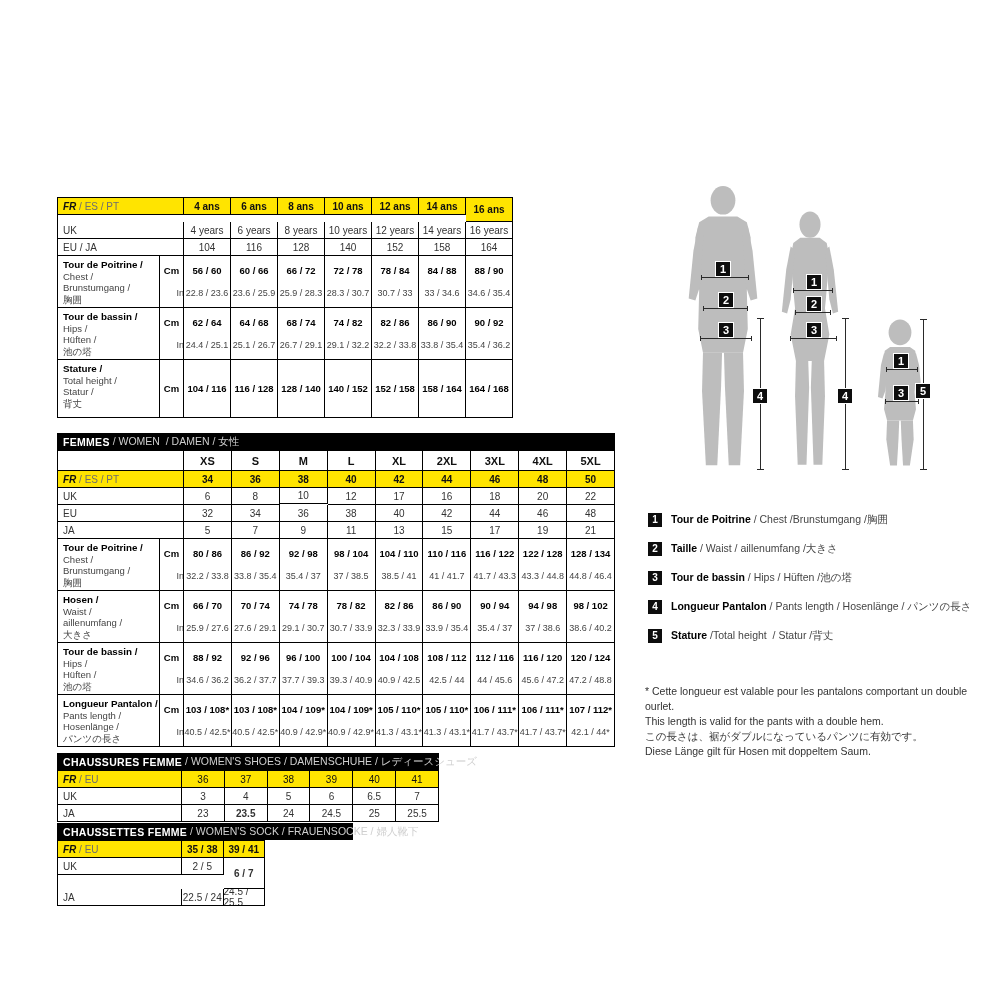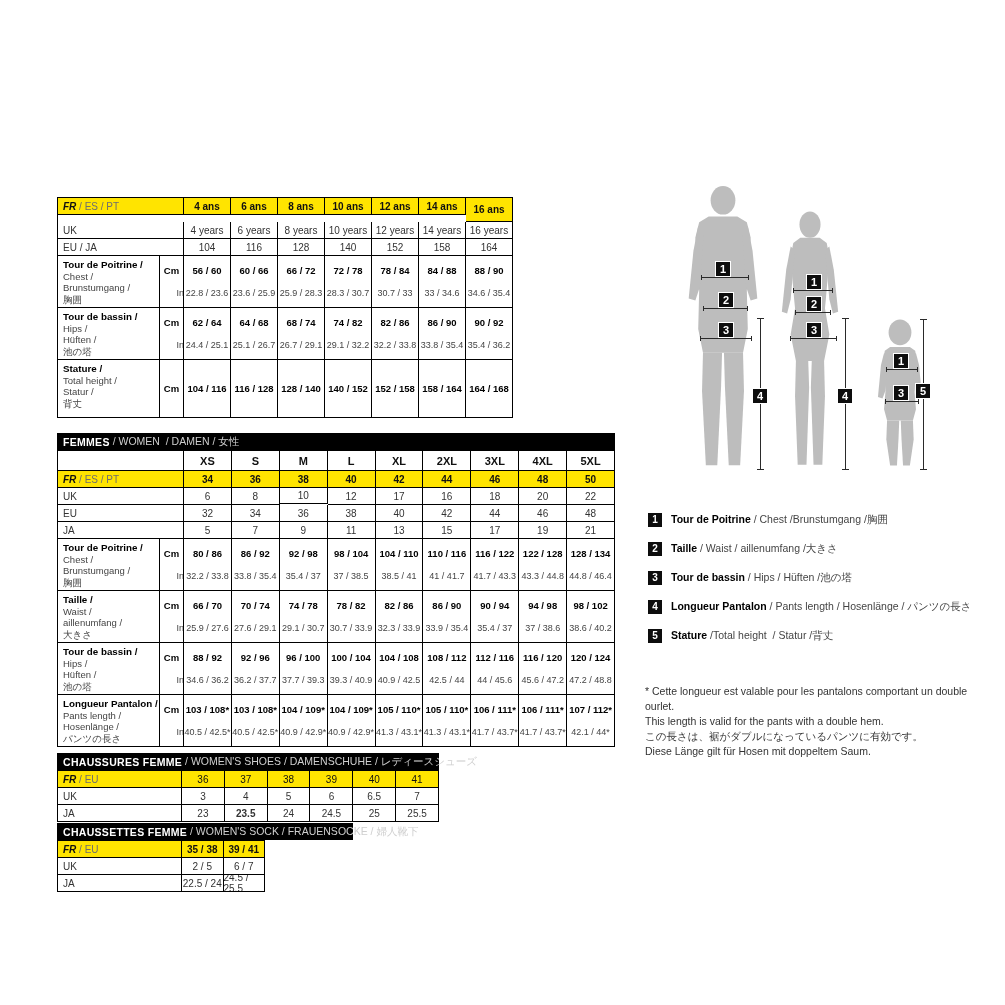--- a/index.html
+++ b/index.html
@@ -296,21 +296,21 @@
         </div>
         <div class="c stack" style="height: 52px;">
           <b class="cmv">122 / 128</b>
           <span class="inv">43.3 / 44.8</span>
         </div>
         <div class="c stack" style="height: 52px;">
           <b class="cmv">128 / 134</b>
           <span class="inv">44.8 / 46.4</span>
         </div>
         <div class="c lab top" style="height: 52px;">
-          <b>Taille /</b>
+          <b>Hosen /</b>
           <span class="labl">Waist /</span>
           <span class="labl">aillenumfang /</span>
           <span class="labl">大きさ</span>
         </div>
         <div class="c stack" style="height: 52px;">
           <b class="cmu">Cm</b>
           <span class="inu">Inch</span>
         </div>
         <div class="c stack" style="height: 52px;">
           <b class="cmv">66 / 70</b>
@@ -477,21 +477,21 @@
     <div class="bar"><b>CHAUSSETTES FEMME</b><span> / WOMEN'S SOCK / FRAUENSOCKE / 婦人靴下</span></div>
     <div class="tgrid" id="grid-socks" style="width: 208px; grid-template-columns: 124px repeat(2, 1fr);">
         <div class="c lab yellow" style="grid-column: span 1; height: 17px;">
           <b class="rowb">FR</b>
           <span class="mut2"> / EU</span>
         </div>
         <div class="c yellow ybold" style="height: 17px;">35 / 38</div>
         <div class="c yellow ybold" style="height: 17px;">39 / 41</div>
         <div class="c lab mut" style="grid-column: span 1; height: 17px;">UK</div>
         <div class="c mut" style="height: 17px;">2 / 5</div>
-        <div class="c mut" style="height: 17px;">6 / 7</div>
+        <div class="c mut" style="height: 31px; font-weight: bold;">6 / 7</div>
         <div class="c lab mut" style="grid-column: span 1; height: 17px;">JA</div>
         <div class="c mut" style="height: 17px;">22.5 / 24</div>
         <div class="c mut" style="height: 17px;">24.5 / 25.5</div>
       </div>
   </div>
 
   <div class="fig">
     <svg style="left:670px; top:186px;" width="106" height="286" viewBox="0 0 110 300">
       <ellipse class="sil" cx="55" cy="15" rx="13" ry="15"></ellipse>
       <polygon class="sil" points="40,32 70,32 80,38 84,54 80,110 81,150 76,175 34,175 29,150 30,110 26,54 30,38"></polygon>

